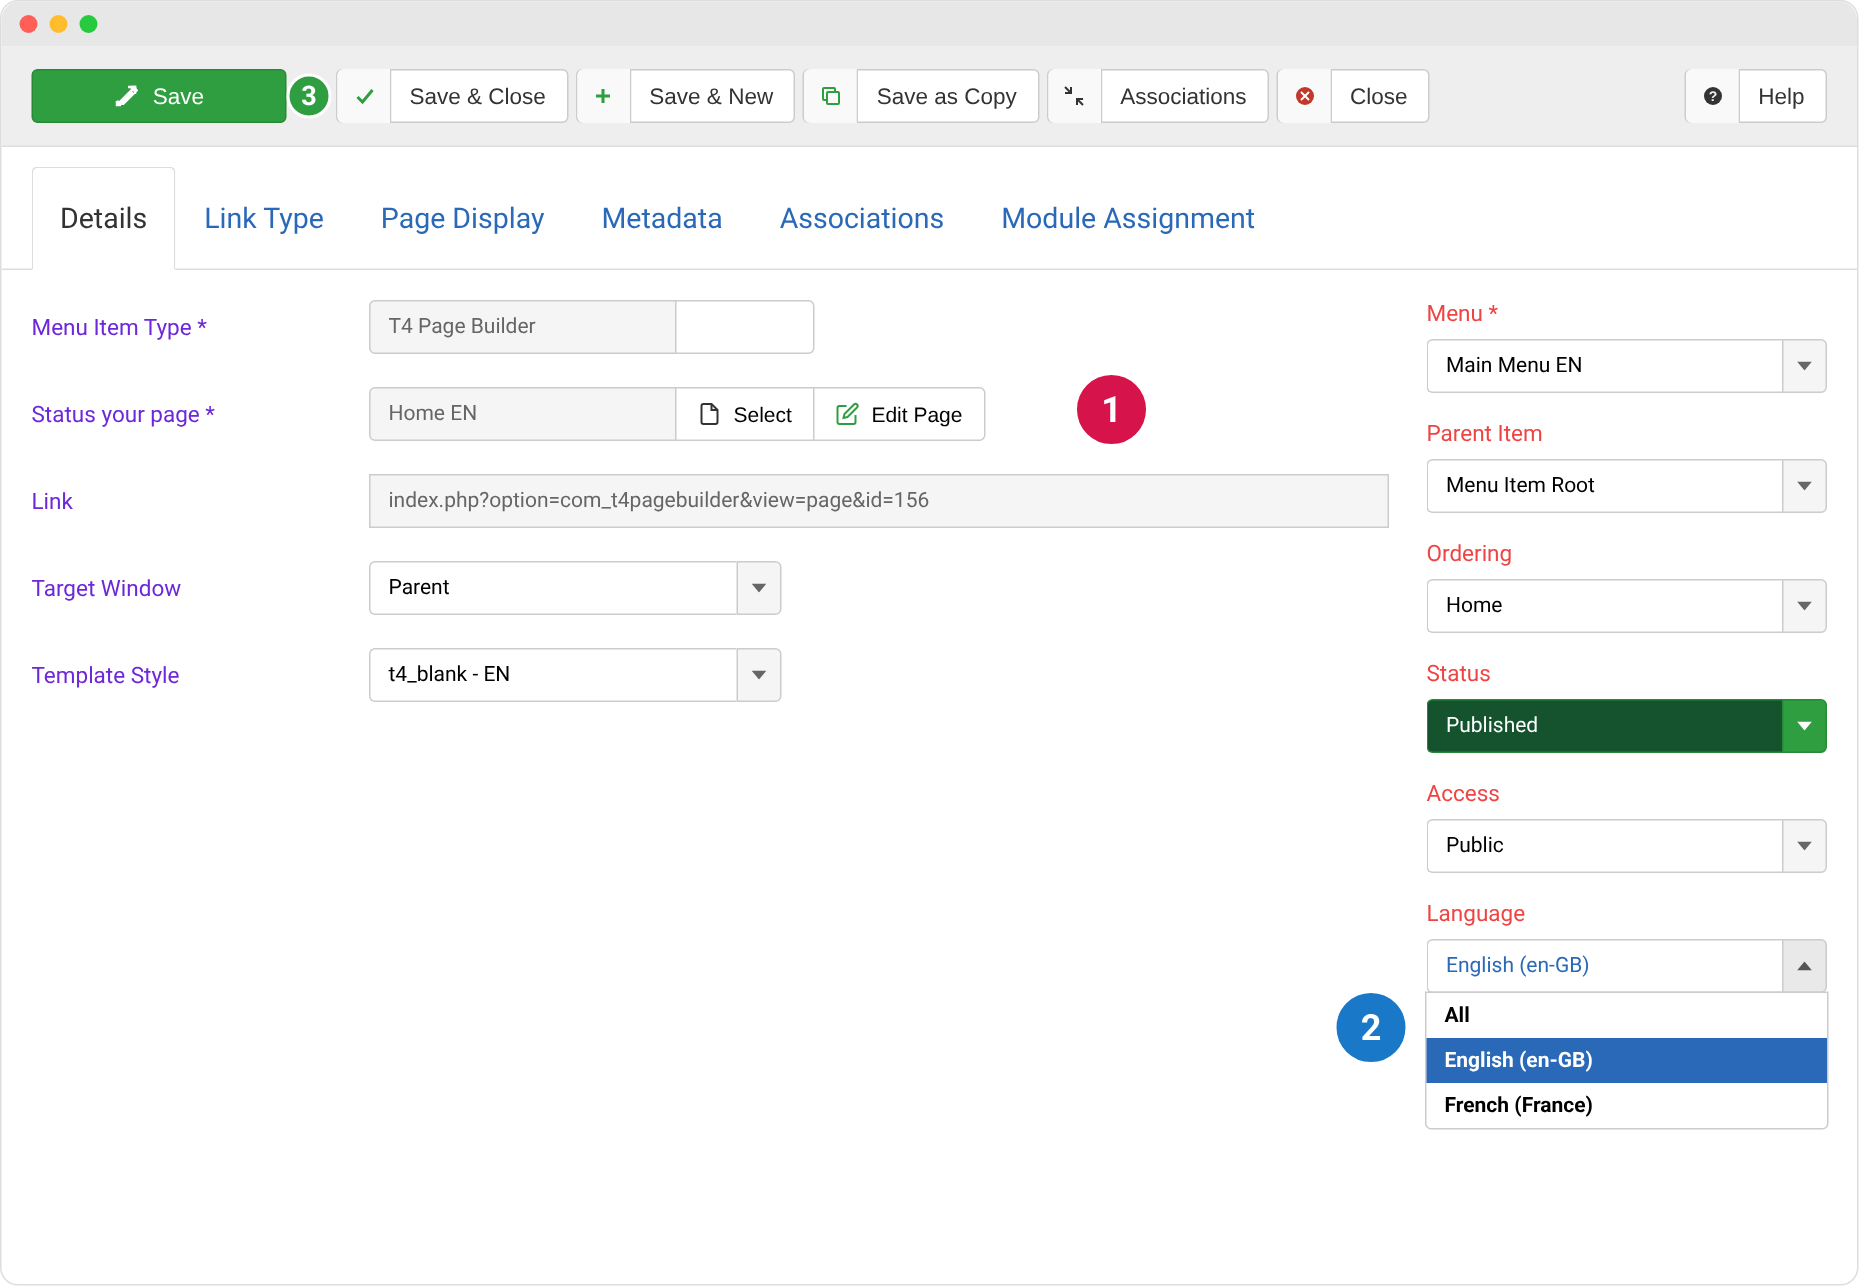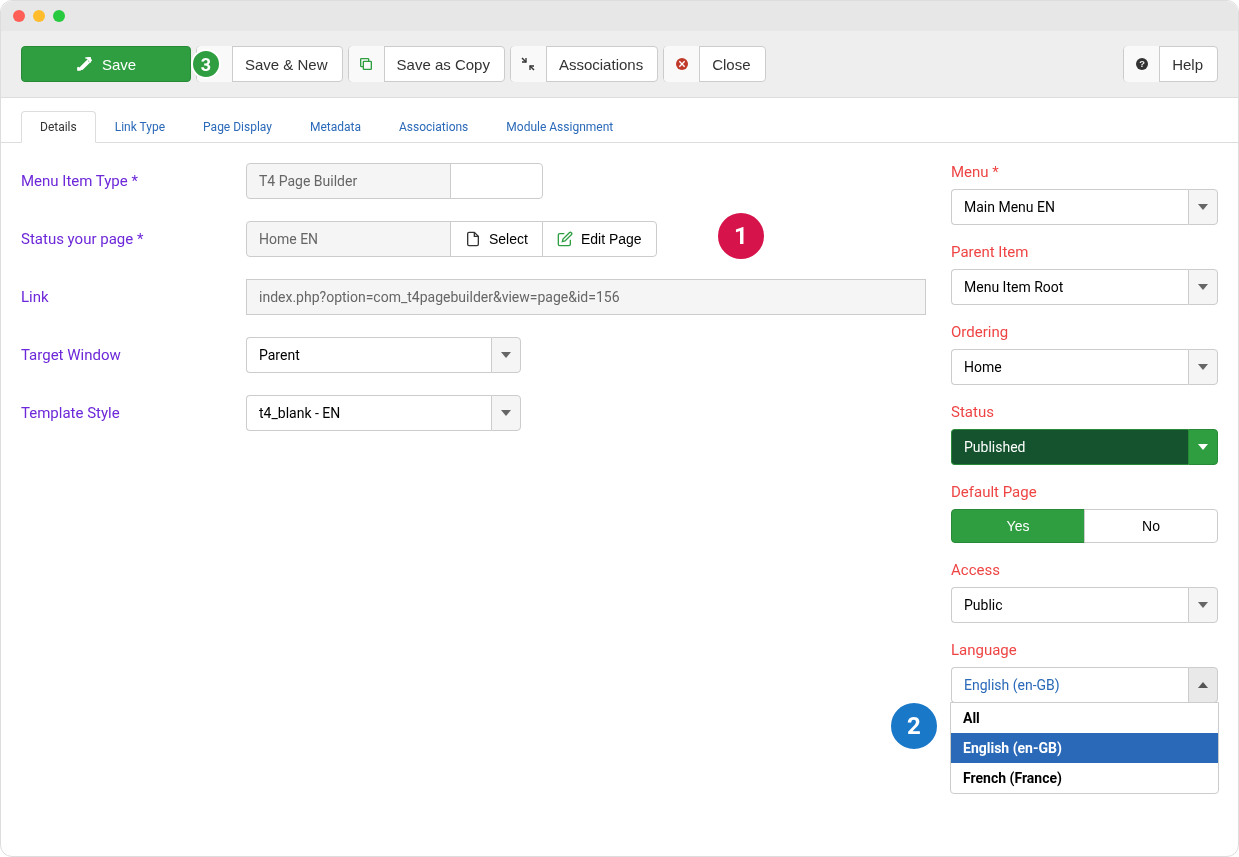--- a/index.html
+++ b/index.html
@@ -120,22 +120,22 @@
       font-size: 18px;
     }
 
     .tab-bar {
       padding: 12px 20px 0;
       display: flex;
       gap: 0;
       border-bottom: 1px solid #ddd;
     }
     .tab {
-      padding: 8px 18px;
-      font-size: 12px;
+      padding: 22px 18px;
+      font-size: 19px;
       color: #2a69b8;
       cursor: pointer;
       border: 1px solid transparent;
       border-bottom: none;
       position: relative;
       top: 1px;
     }
     .tab.active {
       color: #333;
       background: #fff;
@@ -337,20 +337,28 @@
       <svg class="icon-svg" viewBox="0 0 24 24" fill="currentColor" style="margin-left:-22px">
           <path d="M3 17.25V21h3.75L17.81 9.94l-3.75-3.75L3 17.25zM20.71 7.04a1 1 0 0 0 0-1.41l-2.34-2.34a1 1 0 0 0-1.41 0l-1.83 1.83 3.75 3.75 1.83-1.83z"></path>
         </svg>
       <span>Save</span>
     </button>
     <div class="badge-circle badge-3" style="top:3px; left:170px;">
         <span>3</span>
       </div>
   </div>
 
+  <button class="btn group" style="margin-left: 28px;">
+    <span class="btn-icon-box">
+      <svg class="icon-svg" viewBox="0 0 24 24" fill="none" stroke="#2f9e41" stroke-width="3">
+          <polyline points="5 13 10 18 20 6"></polyline>
+        </svg>
+    </span>
+    <span>Save &amp; Close</span>
+  </button>
 
   <button class="btn group">
     <span class="btn-icon-box">
       <svg class="icon-svg" viewBox="0 0 24 24" fill="none" stroke="#2f9e41" stroke-width="3">
           <line x1="12" y1="5" x2="12" y2="19"></line>
           <line x1="5" y1="12" x2="19" y2="12"></line>
         </svg>
     </span>
     <span>Save &amp; New</span>
   </button>
@@ -527,27 +535,20 @@
       <div class="select-box wide green">
         <div class="select-value">Published</div>
         <div class="select-caret">
             <svg width="10" height="6" viewBox="0 0 10 6">
               <polygon points="0,0 10,0 5,6" fill="currentColor"></polygon>
             </svg>
           </div>
       </div>
     </div>
 
-    <div class="side-field">
-      <span class="side-label">Default Page</span>
-      <div class="btn-toggle-group">
-        <button class="btn-toggle active">Yes</button>
-        <button class="btn-toggle">No</button>
-      </div>
-    </div>
 
     <div class="side-field">
       <span class="side-label">Access</span>
       <div class="select-box wide">
         <div class="select-value">Public</div>
         <div class="select-caret">
             <svg width="10" height="6" viewBox="0 0 10 6">
               <polygon points="0,0 10,0 5,6" fill="currentColor"></polygon>
             </svg>
           </div>

